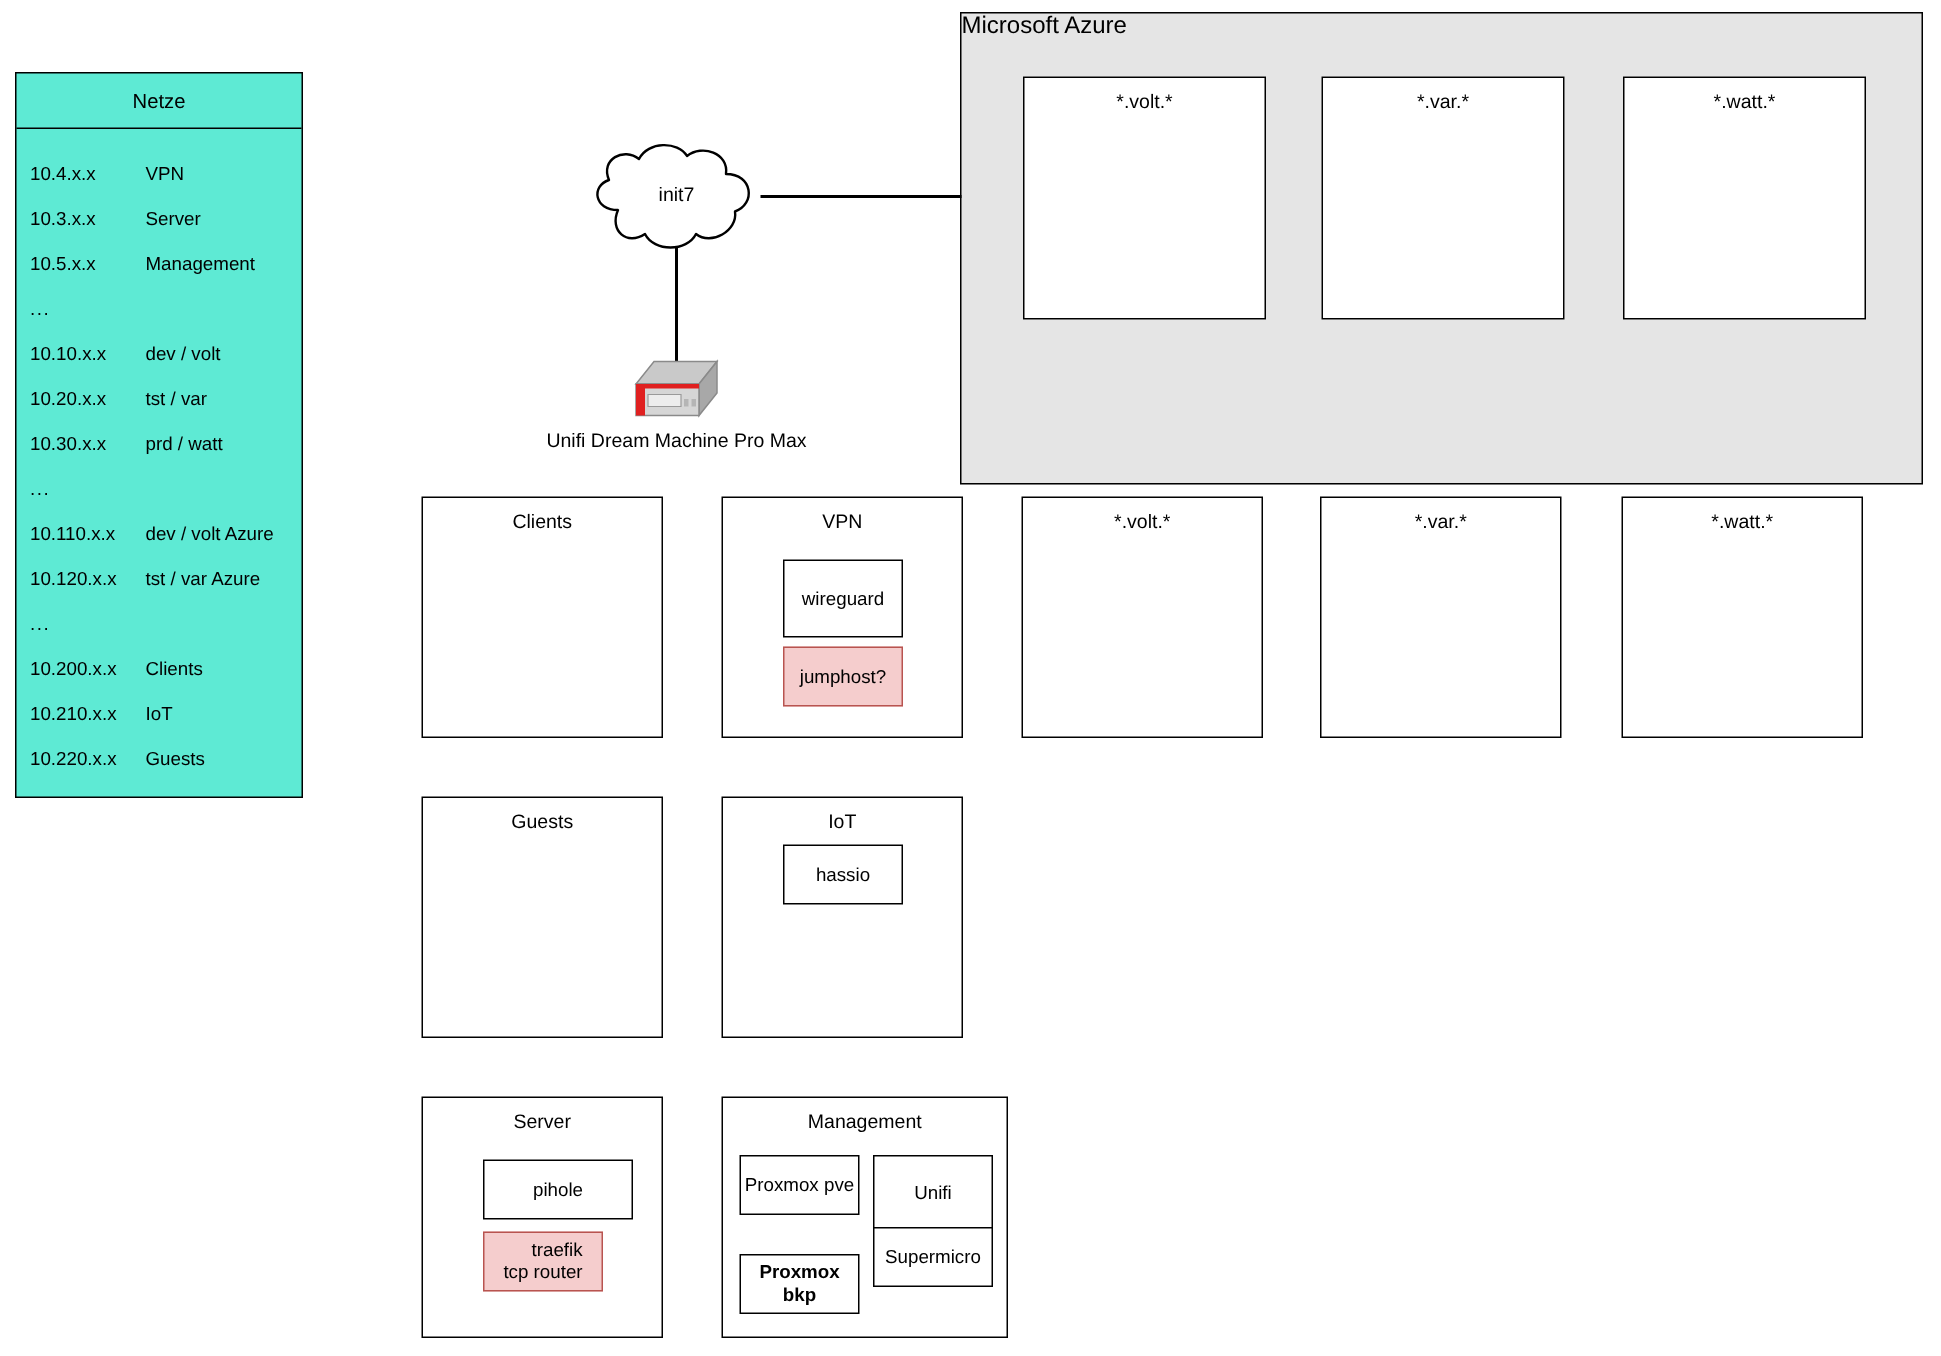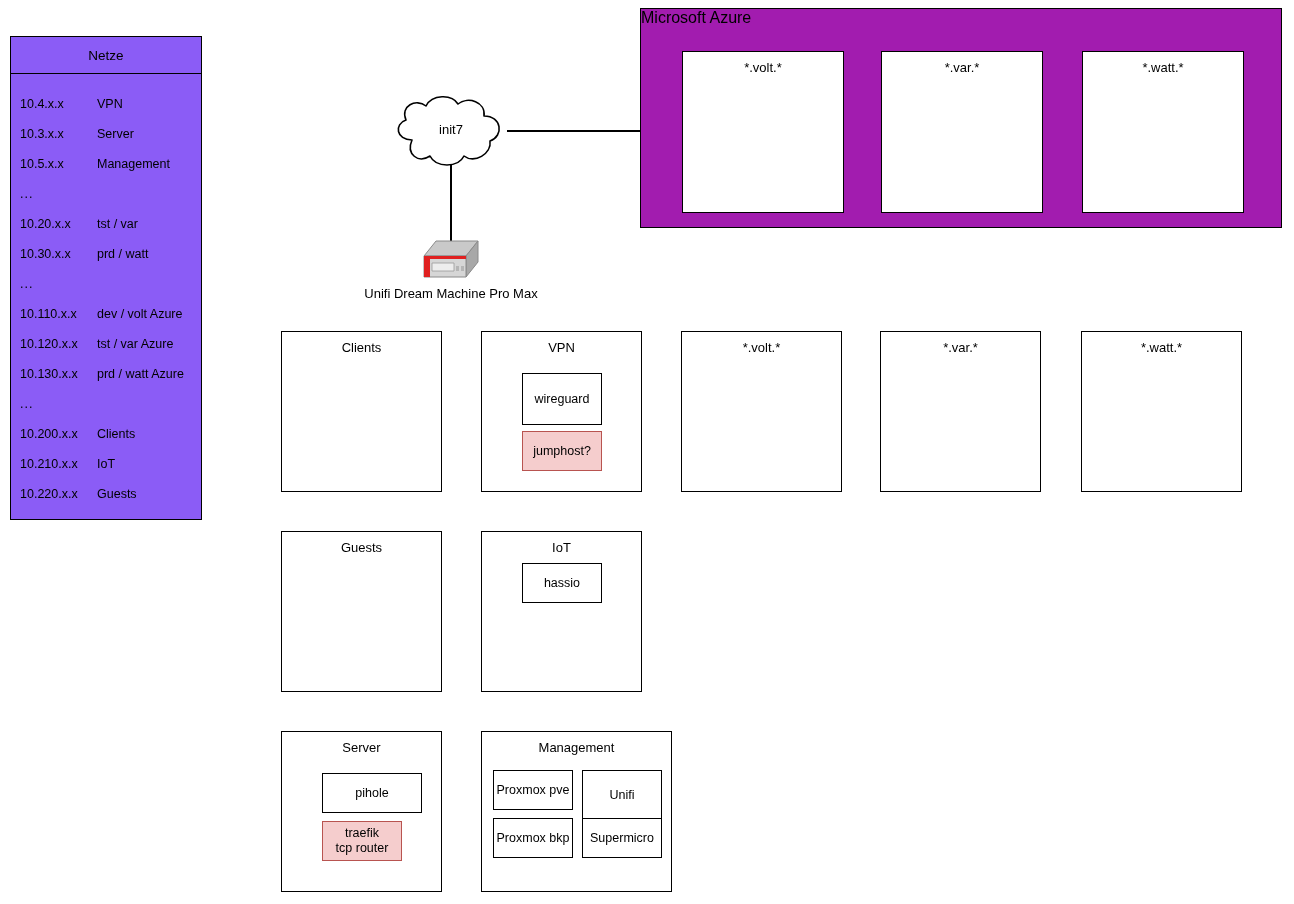--- a/index.html
+++ b/index.html
@@ -15,23 +15,23 @@
     position: relative;
     width: 1294px;
     height: 904px;
     background: #ffffff;
     overflow: hidden;
   }
   .abs { position: absolute; box-sizing: border-box; }
 
   
   .netze-table {
-    left: 10px; top: 36px; width: 192px; height: 484px;
-    border: 1.6px solid #000;
-    background: #8b5cf6;
+    left: 10px; top: 48px; width: 192px; height: 484px;
+    border: 1.6px solid #000;
+    background: #5eead4;
   }
   .netze-head {
     position: absolute; left: 0; top: 0; width: 100%; height: 36px;
     border-bottom: 1.6px solid #000;
     display: flex; align-items: center; justify-content: center;
     font-size: 13.5px;
   }
   .netze-rows {
     position: absolute; left: 0; top: 36px; width: 100%; margin-top: 16px;
   }
@@ -59,27 +59,28 @@
     border: 1.6px solid #000;
     background: #ffffff;
     display: flex; align-items: center; justify-content: center;
     text-align: center;
     font-size: 12.5px;
     line-height: 15px;
   }
   .inner-box.red {
     background: #f5cdcd;
     border-color: #b85450;
+    text-align: right;
   }
 
   
   .azure {
-    left: 640px; top: 8px; width: 642px; height: 220px;
-    border: 1.6px solid #000;
-    background: #a21caf;
+    left: 640px; top: 8px; width: 642px; height: 315px;
+    border: 1.6px solid #000;
+    background: #e5e5e5;
   }
 
   
   .line-h {
     background: #000; height: 1.6px;
   }
   .line-v {
     background: #000; width: 1.6px;
   }
 
@@ -114,41 +115,41 @@
           <span class="netze-label">Server</span>
         </div>
         <div class="netze-row">
           <span class="netze-ip">10.5.x.x</span>
           <span class="netze-label">Management</span>
         </div>
         <div class="netze-row">
           <span class="netze-ellipsis">...</span>
         </div>
         <div class="netze-row">
+          <span class="netze-ip">10.10.x.x</span>
+          <span class="netze-label">dev / volt</span>
+        </div>
+        <div class="netze-row">
           <span class="netze-ip">10.20.x.x</span>
           <span class="netze-label">tst / var</span>
         </div>
         <div class="netze-row">
           <span class="netze-ip">10.30.x.x</span>
           <span class="netze-label">prd / watt</span>
         </div>
         <div class="netze-row">
           <span class="netze-ellipsis">...</span>
         </div>
         <div class="netze-row">
           <span class="netze-ip">10.110.x.x</span>
           <span class="netze-label">dev / volt Azure</span>
         </div>
         <div class="netze-row">
           <span class="netze-ip">10.120.x.x</span>
           <span class="netze-label">tst / var Azure</span>
-        </div>
-        <div class="netze-row">
-          <span class="netze-ip">10.130.x.x</span>
-          <span class="netze-label">prd / watt Azure</span>
         </div>
         <div class="netze-row">
           <span class="netze-ellipsis">...</span>
         </div>
         <div class="netze-row">
           <span class="netze-ip">10.200.x.x</span>
           <span class="netze-label">Clients</span>
         </div>
         <div class="netze-row">
           <span class="netze-ip">10.210.x.x</span>
@@ -264,21 +265,21 @@
   </div>
 
   <div class="abs dbox" style="left:481px; top:731px; width:191px; height:161px;">
     <div class="title">Management</div>
     <div class="abs inner-box" style="left:11px; top:38px; width:80px; height:40px;">
       <span>Proxmox pve</span>
     </div>
     <div class="abs inner-box" style="left:100px; top:38px; width:80px; height:51px;">
       <span>Unifi</span>
     </div>
-    <div class="abs inner-box" style="left:11px; top:86px; width:80px; height:40px;">
+    <div class="abs inner-box" style="left:11px; top:104px; width:80px; height:40px;font-weight:bold;">
       <span>Proxmox bkp</span>
     </div>
     <div class="abs inner-box" style="left:100px; top:86px; width:80px; height:40px;">
       <span>Supermicro</span>
     </div>
   </div>
 
 </div>
 
 </body></html>

